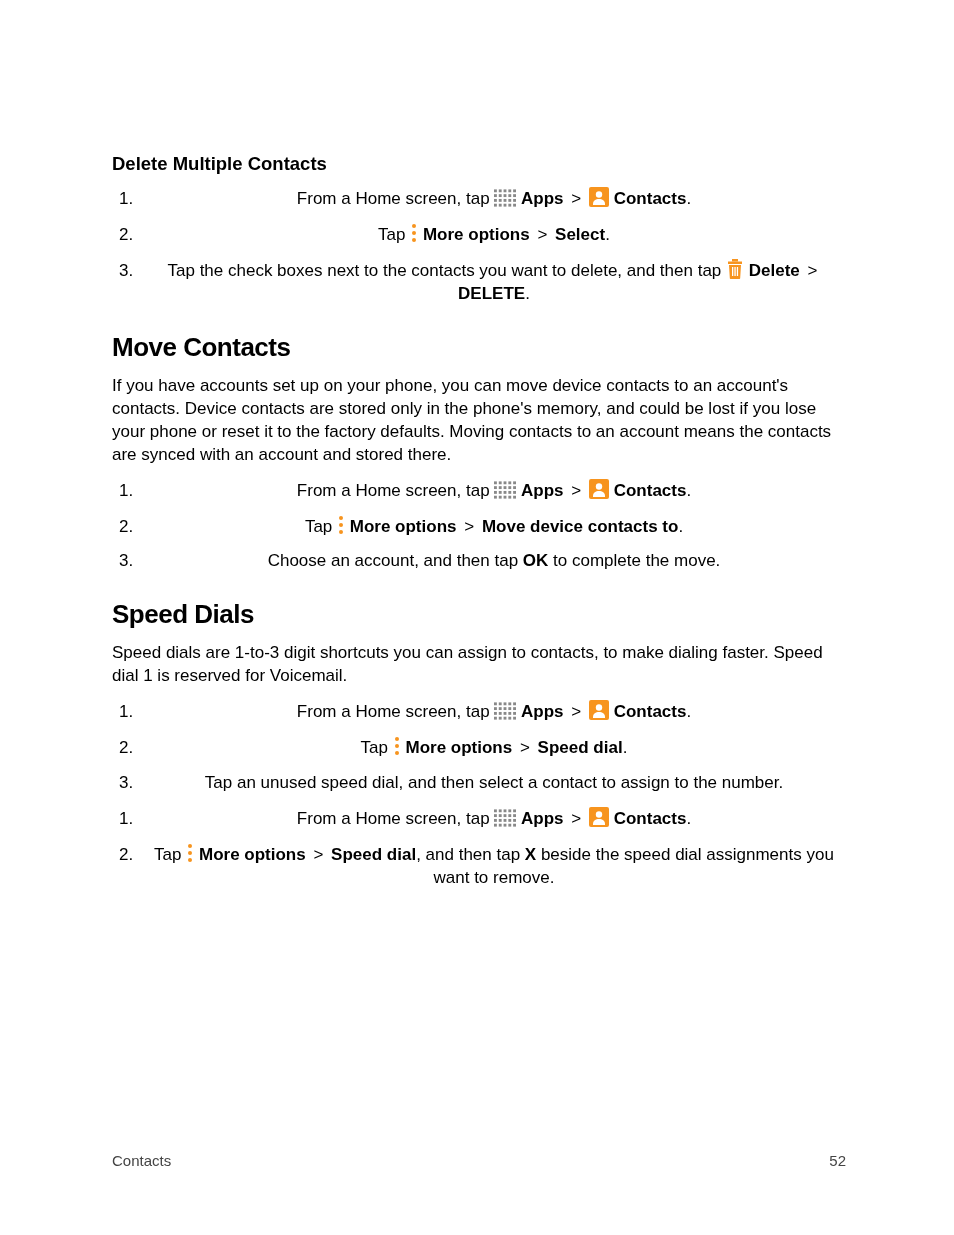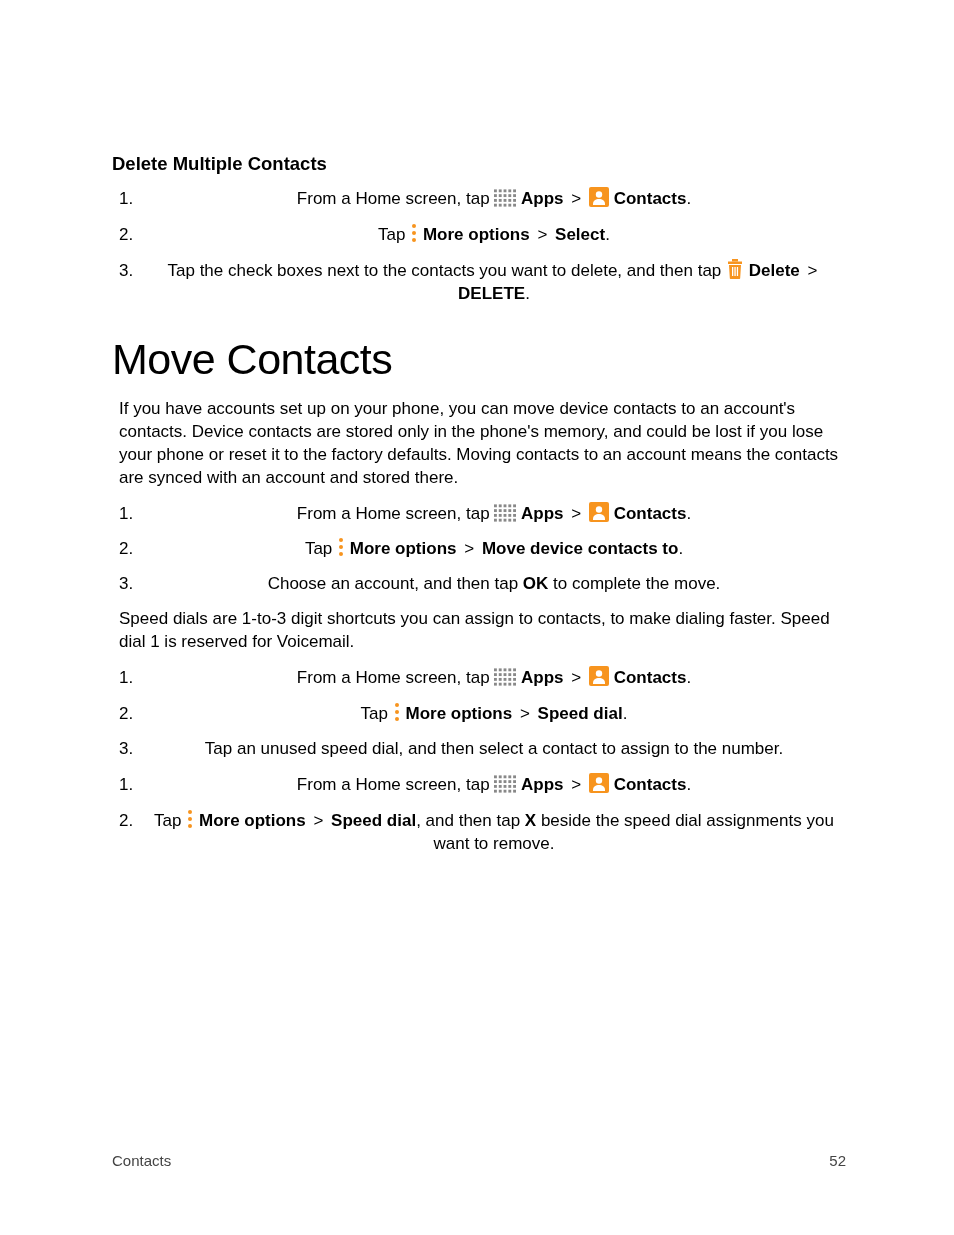--- a/index.html
+++ b/index.html
@@ -12,32 +12,32 @@
   .page {
     width: 954px;
     height: 1235px;
     box-sizing: border-box;
     padding: 130px 108px 60px 112px;
     position: relative;
     font-size: 17px;
     line-height: 1.35;
   }
   h2 {
-    font-size: 43px;
-    font-weight: 400;
+    font-size: 26px;
+    font-weight: 700;
     margin: 24px 0 10px 0;
     letter-spacing: -0.5px;
   }
   h3 {
     font-size: 18.5px;
     font-weight: 900;
     margin: 22px 0 10px 0;
   }
   p.body {
-    margin: 6px 0 12px 7px;
+    margin: 6px 0 12px 0;
   }
   ol {
     list-style: decimal;
     padding-left: 26px;
     margin: 4px 0 12px 0;
     text-align: center;
   }
   ol li {
     padding-left: 4px;
     margin-bottom: 12px;
@@ -181,20 +181,21 @@
         </svg>
       <span class="b">More options</span>
       <span class="sep">&gt;</span>
       <span class="b">Move device contacts to</span><span>.</span>
     </li>
     <li>
       <span>Choose an account, and then tap </span><span class="b">OK</span><span> to complete the move.</span>
     </li>
   </ol>
 
+  <h2>Speed Dials</h2>
   <p class="body">Speed dials are 1-to-3 digit shortcuts you can assign to contacts, to make dialing faster. Speed dial 1 is reserved for Voicemail.</p>
 
   <ol>
     <li>
       <span>From a Home screen, tap </span>
       <svg class="inline-icon apps-icon" viewBox="0 0 23 18">
           <use href="#ic-apps"></use>
         </svg>
       <span class="b">Apps</span>
       <span class="sep">&gt;</span>

